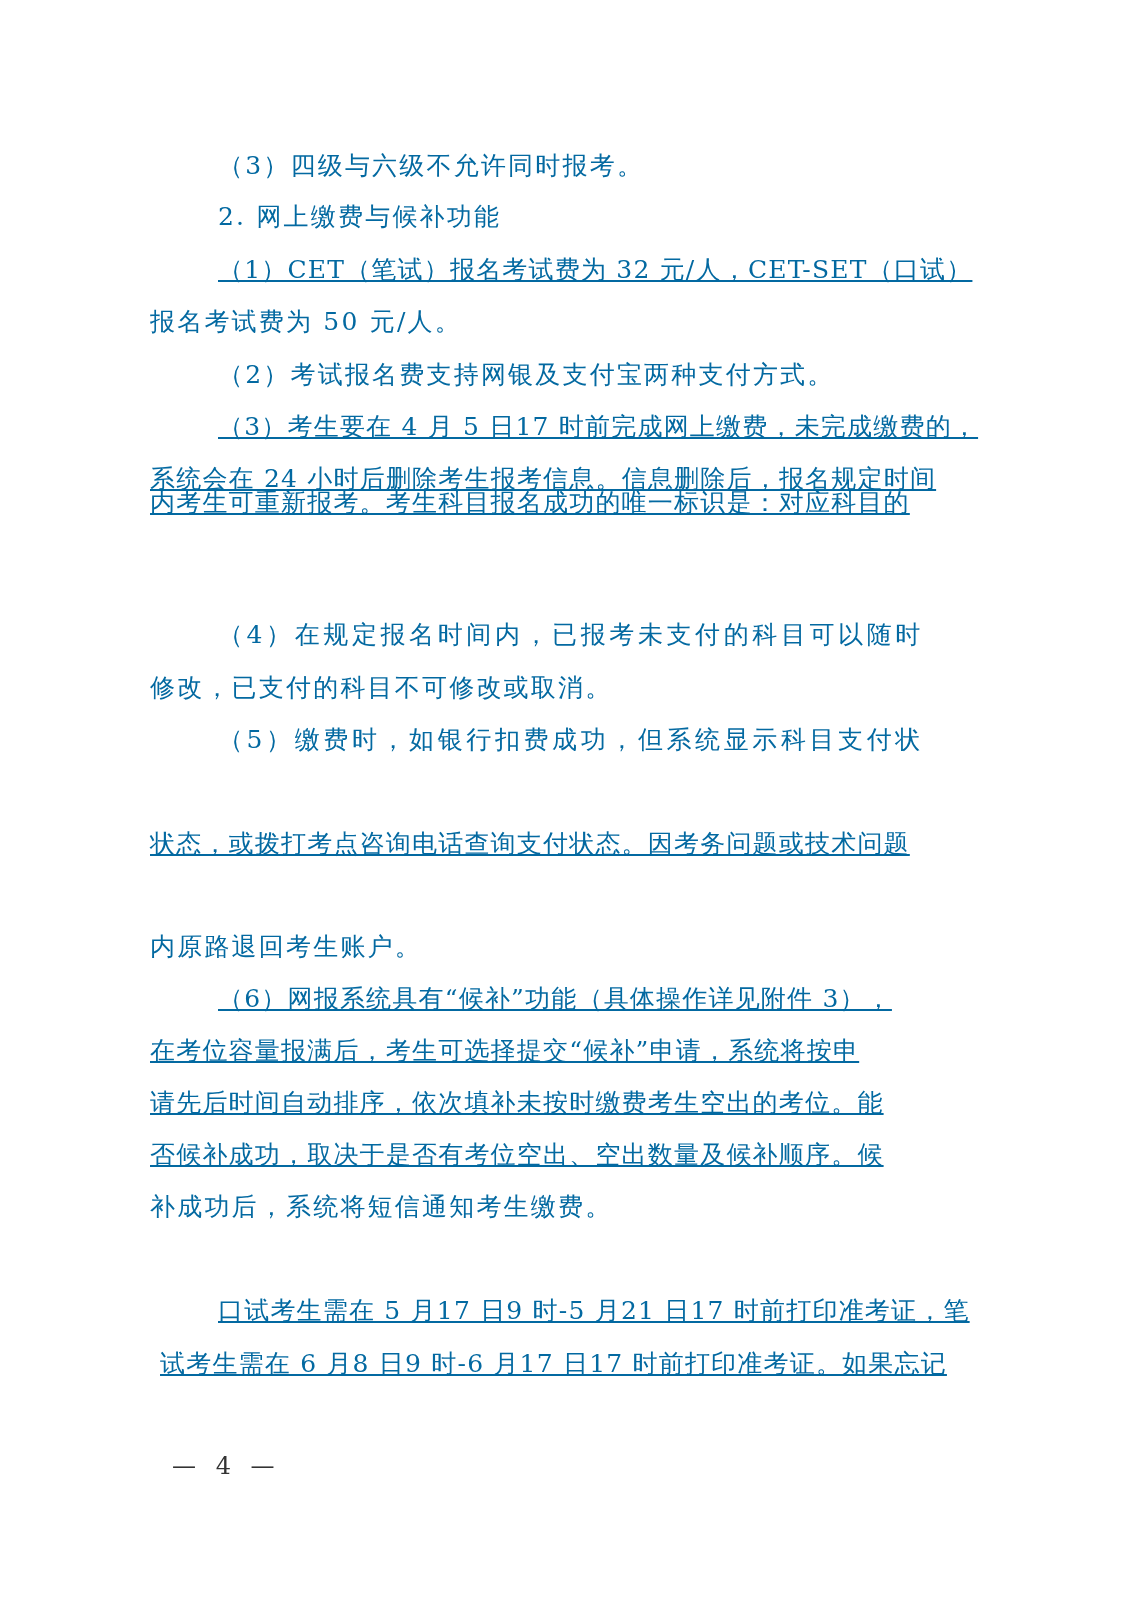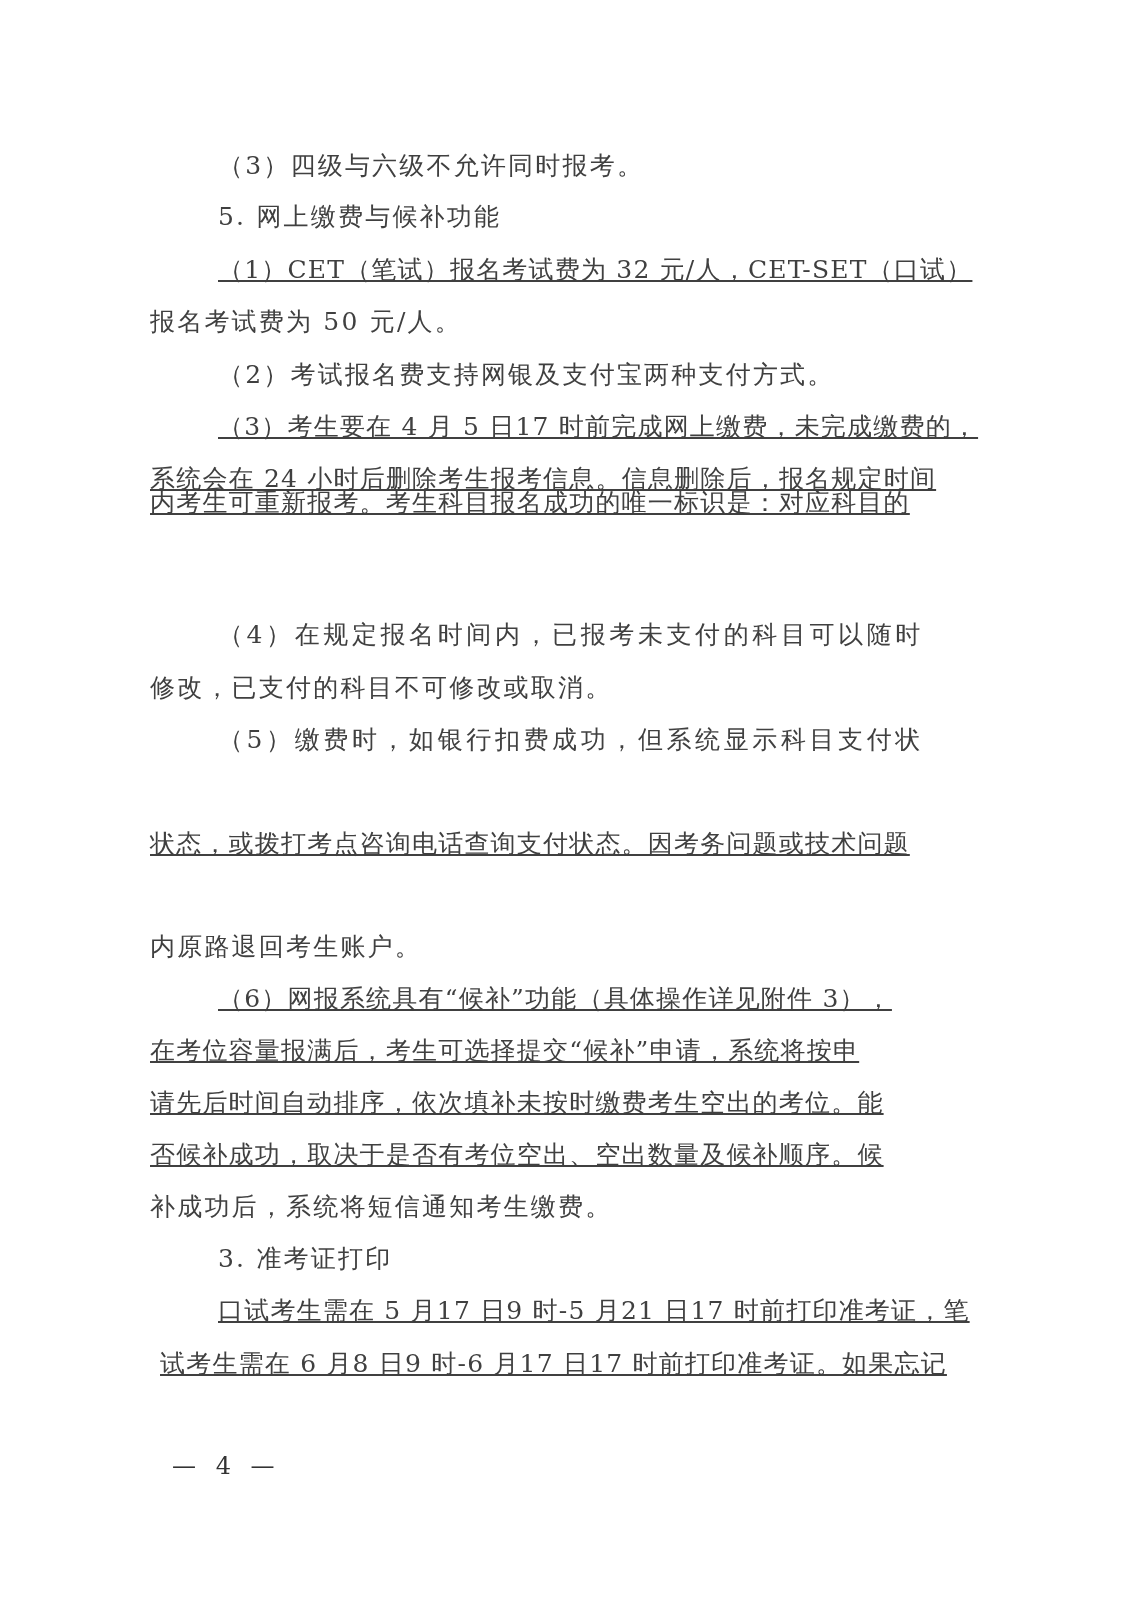--- a/index.html
+++ b/index.html
@@ -24,21 +24,21 @@
   }
   .line {
     position: absolute;
     left: 150px;
     width: 830px;
     height: 52px;
     line-height: 52px;
     font-size: 25px;
     letter-spacing: 2.2px;
     white-space: nowrap;
-    color: #404040;
+    color: #0369a1;
   }
   .line.indent { left: 218px; width: 760px; }
   .line.heading { left: 218px; }
   .line.tight { letter-spacing: 1.2px; text-decoration: underline; }
   .line.wide { letter-spacing: 3.6px; }
   .line.shift { left: 160px; }
   .page-number {
     position: absolute;
     left: 172px;
     top: 1448px;
@@ -48,35 +48,34 @@
     color: #333333;
     white-space: nowrap;
   }
 </style>
 </head>
 <body>
 
 <div class="page">
 
   <div class="line indent" style="top:140px">（3）四级与六级不允许同时报考。</div>
-  <div class="line heading" style="top:191px">5. 网上缴费与候补功能</div>
+  <div class="line heading" style="top:191px">2. 网上缴费与候补功能</div>
   <div class="line indent tight" style="top:244px">（1）CET（笔试）报名考试费为 32 元/人，CET-SET（口试）</div>
   <div class="line" style="top:296px">报名考试费为 50 元/人。</div>
   <div class="line indent" style="top:349px">（2）考试报名费支持网银及支付宝两种支付方式。</div>
   <div class="line indent tight" style="top:401px">（3）考生要在 4 月 5 日17 时前完成网上缴费，未完成缴费的，</div>
   <div class="line tight" style="top:453px">系统会在 24 小时后删除考生报考信息。信息删除后，报名规定时间</div>
   <div class="line tight" style="top:477px">内考生可重新报考。考生科目报名成功的唯一标识是：对应科目的</div>
   <div class="line indent wide" style="top:609px">（4）在规定报名时间内，已报考未支付的科目可以随时</div>
   <div class="line" style="top:662px">修改，已支付的科目不可修改或取消。</div>
   <div class="line indent wide" style="top:714px">（5）缴费时，如银行扣费成功，但系统显示科目支付状</div>
   <div class="line tight" style="top:818px">状态，或拨打考点咨询电话查询支付状态。因考务问题或技术问题</div>
   <div class="line" style="top:921px">内原路退回考生账户。</div>
   <div class="line indent tight" style="top:973px">（6）网报系统具有“候补”功能（具体操作详见附件 3），</div>
   <div class="line tight" style="top:1025px">在考位容量报满后，考生可选择提交“候补”申请，系统将按申</div>
   <div class="line tight" style="top:1077px">请先后时间自动排序，依次填补未按时缴费考生空出的考位。能</div>
   <div class="line tight" style="top:1129px">否候补成功，取决于是否有考位空出、空出数量及候补顺序。候</div>
   <div class="line" style="top:1181px">补成功后，系统将短信通知考生缴费。</div>
-  <div class="line heading" style="top:1233px">3. 准考证打印</div>
   <div class="line indent tight" style="top:1285px">口试考生需在 5 月17 日9 时-5 月21 日17 时前打印准考证，笔</div>
   <div class="line shift tight" style="top:1338px">试考生需在 6 月8 日9 时-6 月17 日17 时前打印准考证。如果忘记</div>
 
   <div class="page-number">— 4 —</div>
 </div>
 
 </body></html>

